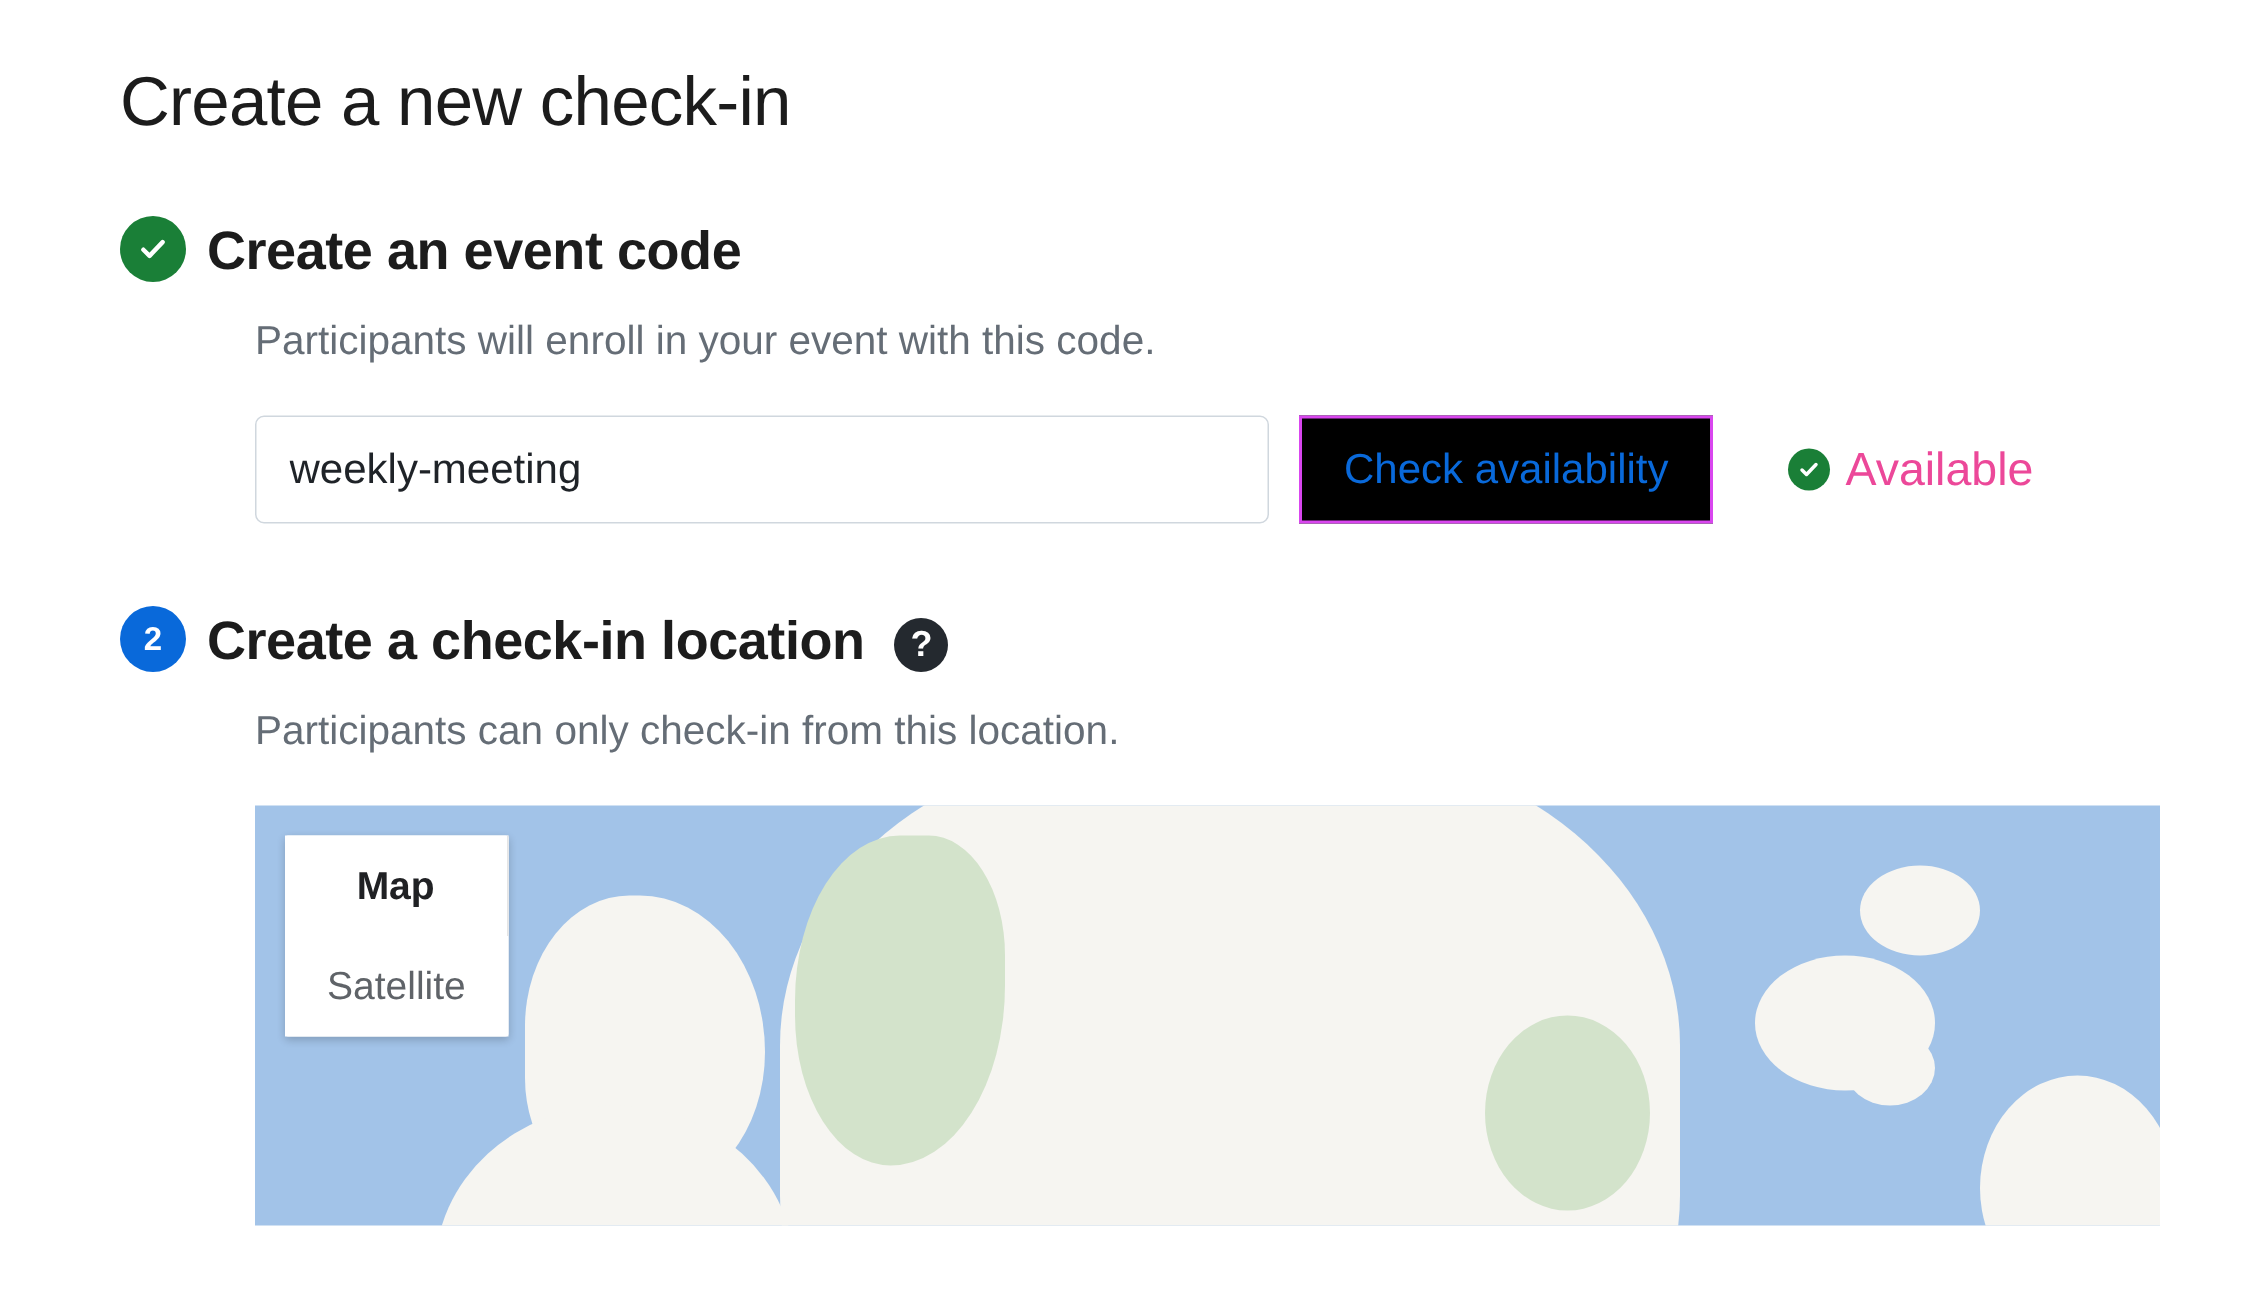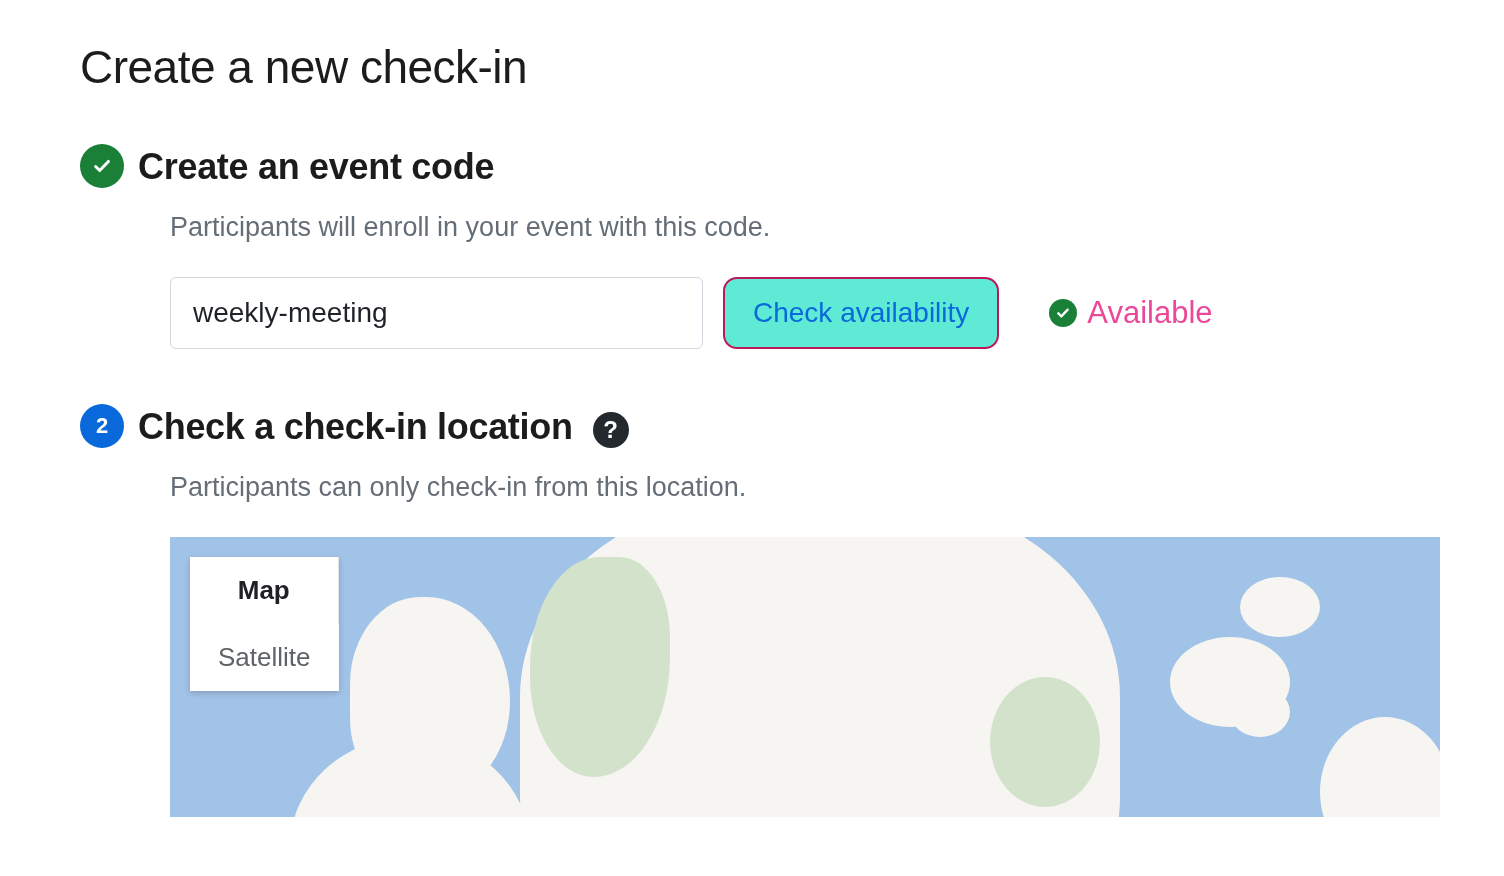--- a/index.html
+++ b/index.html
@@ -74,38 +74,38 @@
       font-size: 27px;
       color: #656d76;
       margin-bottom: 34px;
     }
     .row {
       display: flex;
       align-items: center;
       gap: 20px;
     }
     .text-input {
-      width: 533px;
+      width: 676px;
       height: 72px;
       border: 1px solid #d0d7de;
       border-radius: 6px;
       padding: 0 22px;
       font-size: 28px;
       color: #1f2328;
       background: #fff;
     }
     .btn-outline {
       height: 72px;
       padding: 0 28px;
-      border: 2px solid #be185d;
-      background: #5eead4;
+      border: 2px solid #d946ef;
+      background: #000000;
       color: #0969da;
       font-size: 28px;
       font-weight: 500;
-      border-radius: 14px;
+      border-radius: 0;
       cursor: pointer;
       display: flex;
       align-items: center;
     }
     .status-pill {
       display: flex;
       align-items: center;
       gap: 10px;
       margin-left: 30px;
     }
@@ -194,21 +194,21 @@
         </div>
         <span class="status-text">Available</span>
       </div>
     </div>
   </div>
 </div>
 
 <div class="step">
   <div class="step-header">
     <div class="step-badge active">2</div>
-    <h2 class="step-title">Check a check-in location</h2>
+    <h2 class="step-title">Create a check-in location</h2>
     <span class="help-icon">?</span>
   </div>
   <div class="step-body">
     <p class="step-desc">Participants can only check-in from this location.</p>
     <div class="map-container">
 
       <div class="map-layer-island" style="top:-40px;left:350px;width:600px;height:500px;"></div>
       <div class="map-layer-island map-layer-green" style="top:20px;left:360px;width:140px;height:220px;border-radius:55% 40% 60% 50%;"></div>
       <div class="map-layer-island map-layer-green" style="top:140px;left:820px;width:110px;height:130px;border-radius:60%;"></div>
       <div class="map-layer-island" style="top:60px;left:180px;width:160px;height:200px;border-radius:50% 60% 55% 45%;"></div>

